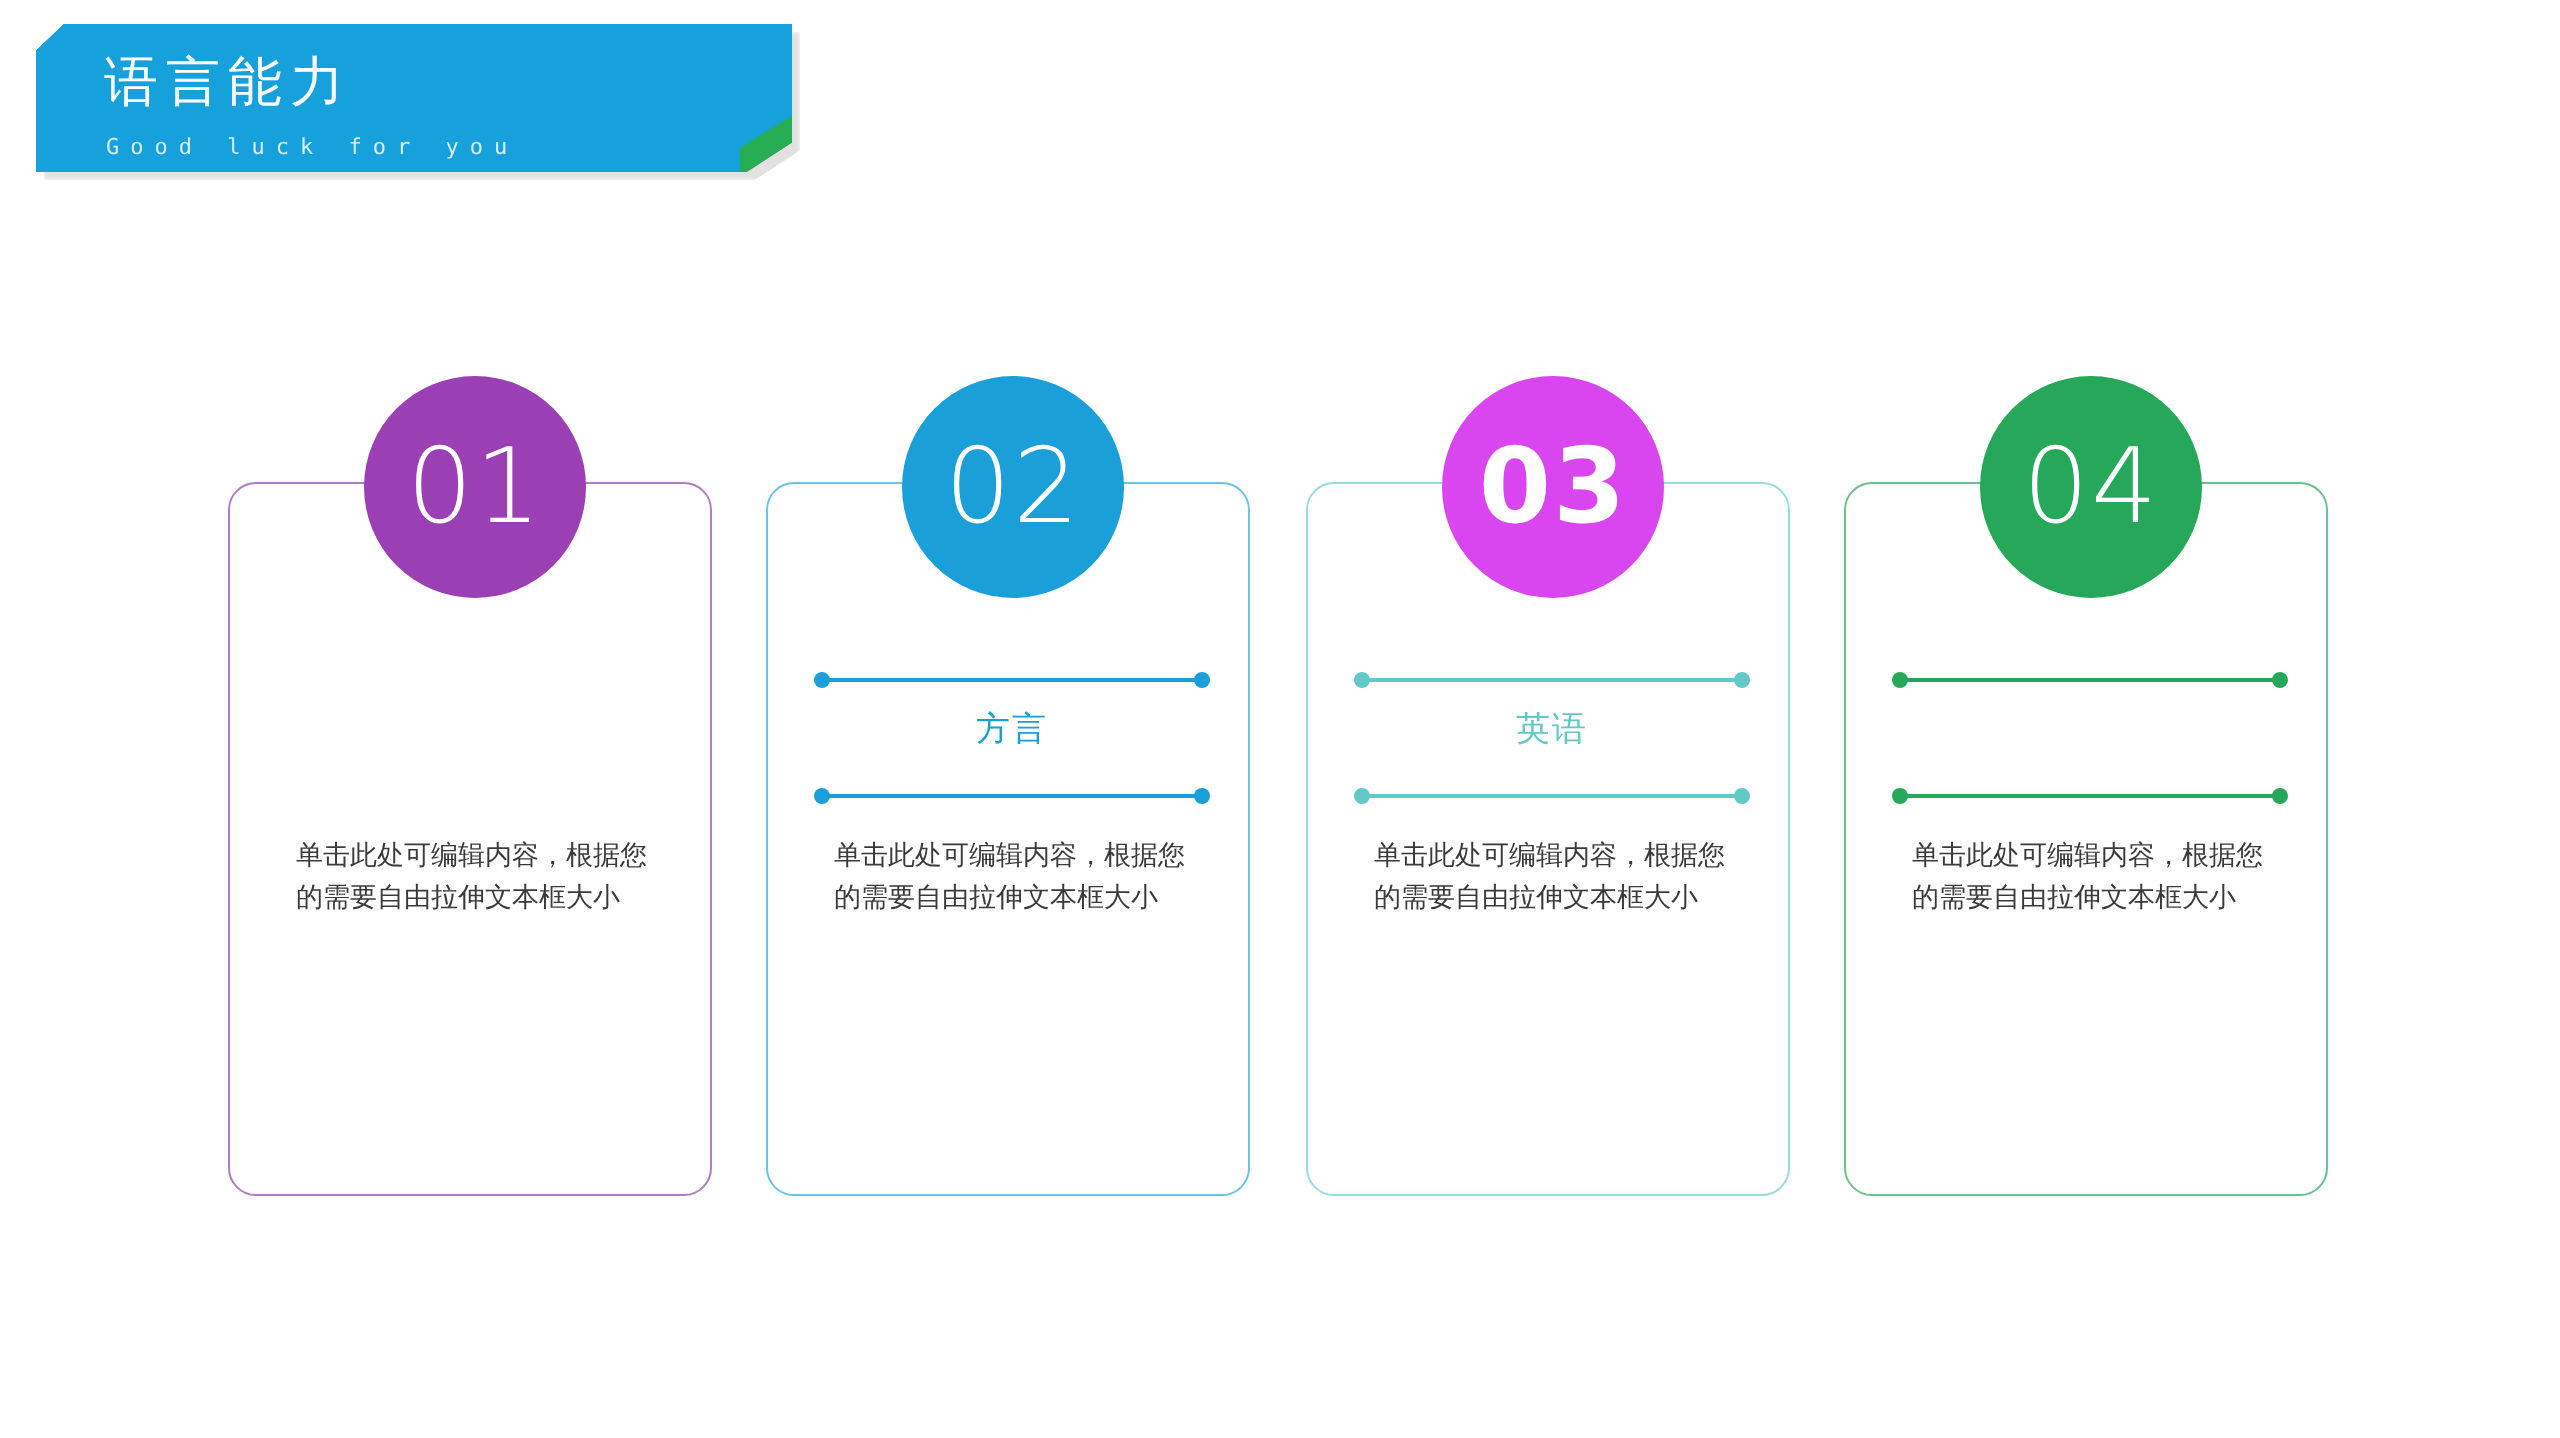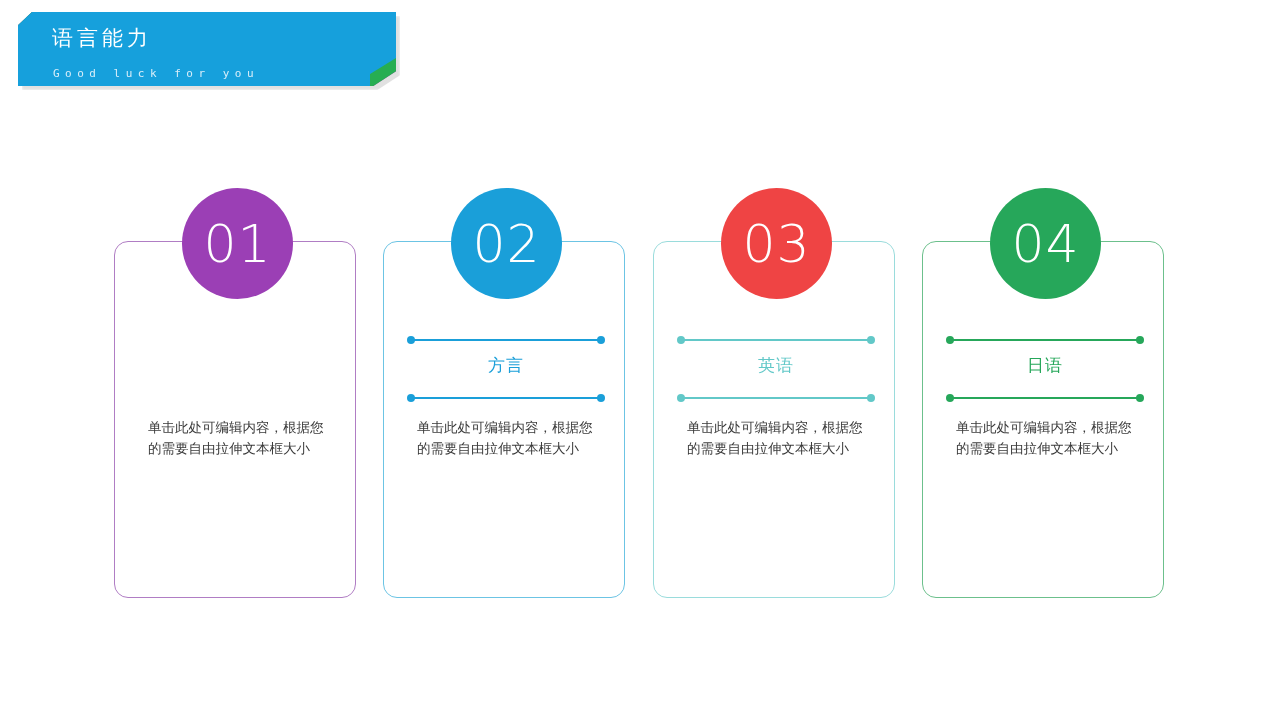--- a/index.html
+++ b/index.html
@@ -75,21 +75,21 @@
   #banner-text {
     position: absolute;
     left: 0; top: 0;
     width: 378px; height: 74px;
   }
   #banner-title {
     position: absolute;
     left: 34px;
     top: 16px;
     font-family: "DejaVu Sans", "Liberation Sans", sans-serif;
-    font-size: 21px;
+    font-size: 27px;
     color: #ffffff;
     letter-spacing: 4px;
     line-height: 1;
     white-space: nowrap;
   }
   #banner-subtitle {
     position: absolute;
     left: 35px;
     top: 56px;
     font-family: "DejaVu Sans Mono", "Liberation Mono", monospace;
@@ -234,21 +234,21 @@
         <div class="rule bottom">
           <div class="rule-line" style="background: rgb(26, 159, 217);"></div>
           <div class="rule-dot left" style="background: rgb(26, 159, 217);"></div>
           <div class="rule-dot right" style="background: rgb(26, 159, 217);"></div>
         </div>
       </div>
       <div class="card-body">单击此处可编辑内容，根据您的需要自由拉伸文本框大小</div>
     </div>
     <div class="card-wrap" style="left: 539px;">
       <div class="card-box" style="border-color: rgb(154, 220, 220);"></div>
-      <div class="card-badge" style="background: #ef4444;">03</div>
+      <div class="card-badge" style="background: #d946ef; font-weight: bold;">03</div>
       <div class="card-divider-group">
         <div class="rule top">
           <div class="rule-line" style="background: rgb(98, 200, 200);"></div>
           <div class="rule-dot left" style="background: rgb(98, 200, 200);"></div>
           <div class="rule-dot right" style="background: rgb(98, 200, 200);"></div>
         </div>
         <div class="card-title" style="color: rgb(98, 200, 200);">英语</div>
         <div class="rule bottom">
           <div class="rule-line" style="background: rgb(98, 200, 200);"></div>
           <div class="rule-dot left" style="background: rgb(98, 200, 200);"></div>
@@ -259,21 +259,20 @@
     </div>
     <div class="card-wrap" style="left: 808px;">
       <div class="card-box" style="border-color: rgb(108, 192, 140);"></div>
       <div class="card-badge" style="background: rgb(38, 167, 90);">04</div>
       <div class="card-divider-group">
         <div class="rule top">
           <div class="rule-line" style="background: rgb(38, 167, 90);"></div>
           <div class="rule-dot left" style="background: rgb(38, 167, 90);"></div>
           <div class="rule-dot right" style="background: rgb(38, 167, 90);"></div>
         </div>
-        <div class="card-title" style="color: rgb(38, 167, 90);">日语</div>
         <div class="rule bottom">
           <div class="rule-line" style="background: rgb(38, 167, 90);"></div>
           <div class="rule-dot left" style="background: rgb(38, 167, 90);"></div>
           <div class="rule-dot right" style="background: rgb(38, 167, 90);"></div>
         </div>
       </div>
       <div class="card-body">单击此处可编辑内容，根据您的需要自由拉伸文本框大小</div>
     </div>
   </div>
 

